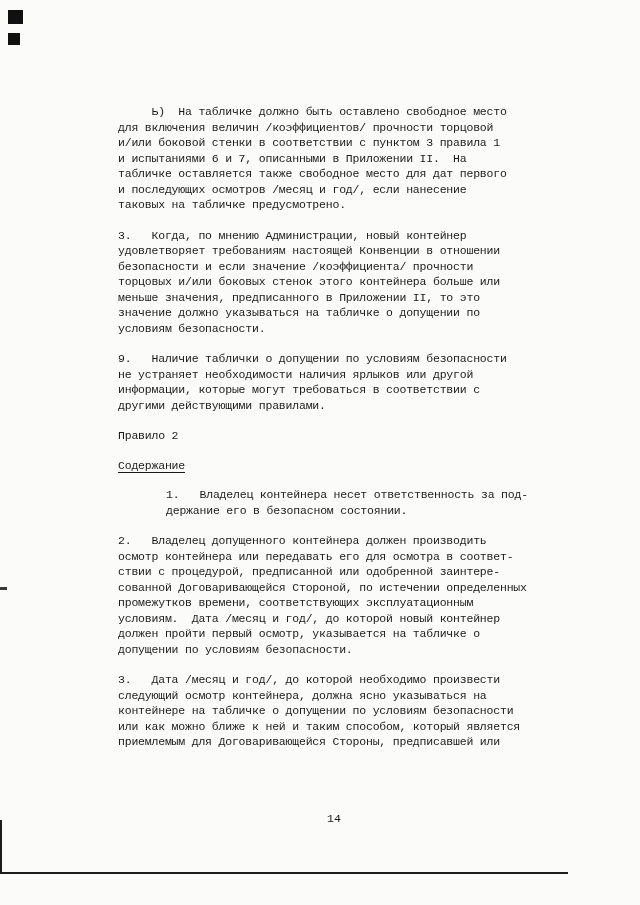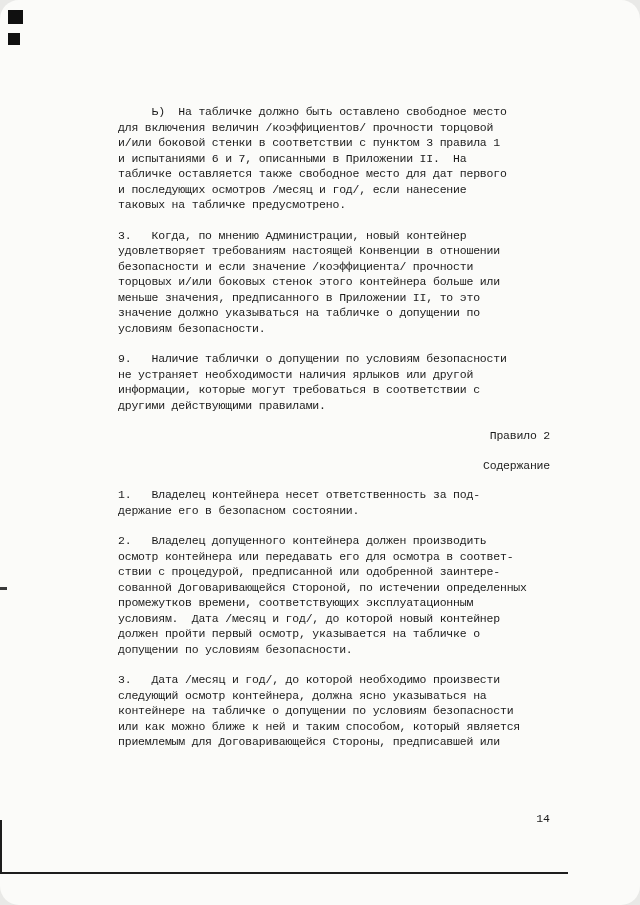--- a/index.html
+++ b/index.html
@@ -9,53 +9,53 @@
   }
   .page {
     position: relative;
     width: 640px;
     height: 905px;
     margin: 0 auto;
     background: #fbfbf9;
     overflow: hidden;
     font-family: "Liberation Mono", "DejaVu Sans Mono", monospace;
     color: #1b1b1b;
-    border-radius: 19px;
   }
   .text-block {
     position: absolute;
     left: 118px;
     top: 104px;
     width: 432px;
     font-size: 11.5px;
     line-height: 15.5px;
     letter-spacing: -0.2px;
   }
   .para {
     margin: 0 0 15px 0;
     white-space: pre-wrap;
   }
-  .para.mt-sm { margin-top: 4px; }
+  .para.mt-sm { margin-top: 4px; margin-left: 48px; }
   .para.mt-lg { }
   .heading {
     margin: 8px 0 14px 0;
-    text-align: right;
+    text-align: left;
     font-size: 11.5px;
     font-weight: normal;
     white-space: pre-wrap;
   }
   .underlined {
+    text-decoration: underline;
     text-underline-offset: 3px;
   }
   .page-number {
     position: absolute;
     top: 812px;
     left: 118px;
     width: 432px;
-    text-align: right;
+    text-align: center;
     font-size: 11.5px;
     color: #1b1b1b;
   }
   
   .artifact { position: absolute; background: #101010; }
   .a1 { left: 8px;  top: 10px;  width: 15px; height: 14px; }
   .a2 { left: 8px;  top: 33px;  width: 12px; height: 12px; }
   .a3 { left: 0px;  top: 587px; width: 7px;  height: 3px; background:#3a3a3a; }
   .left-line   { left: 0px; top: 820px; width: 2px;   height: 54px; background:#1d1d1d; }
   .bottom-line { left: 0px; top: 872px; width: 568px; height: 2px;  background:#1d1d1d; }

